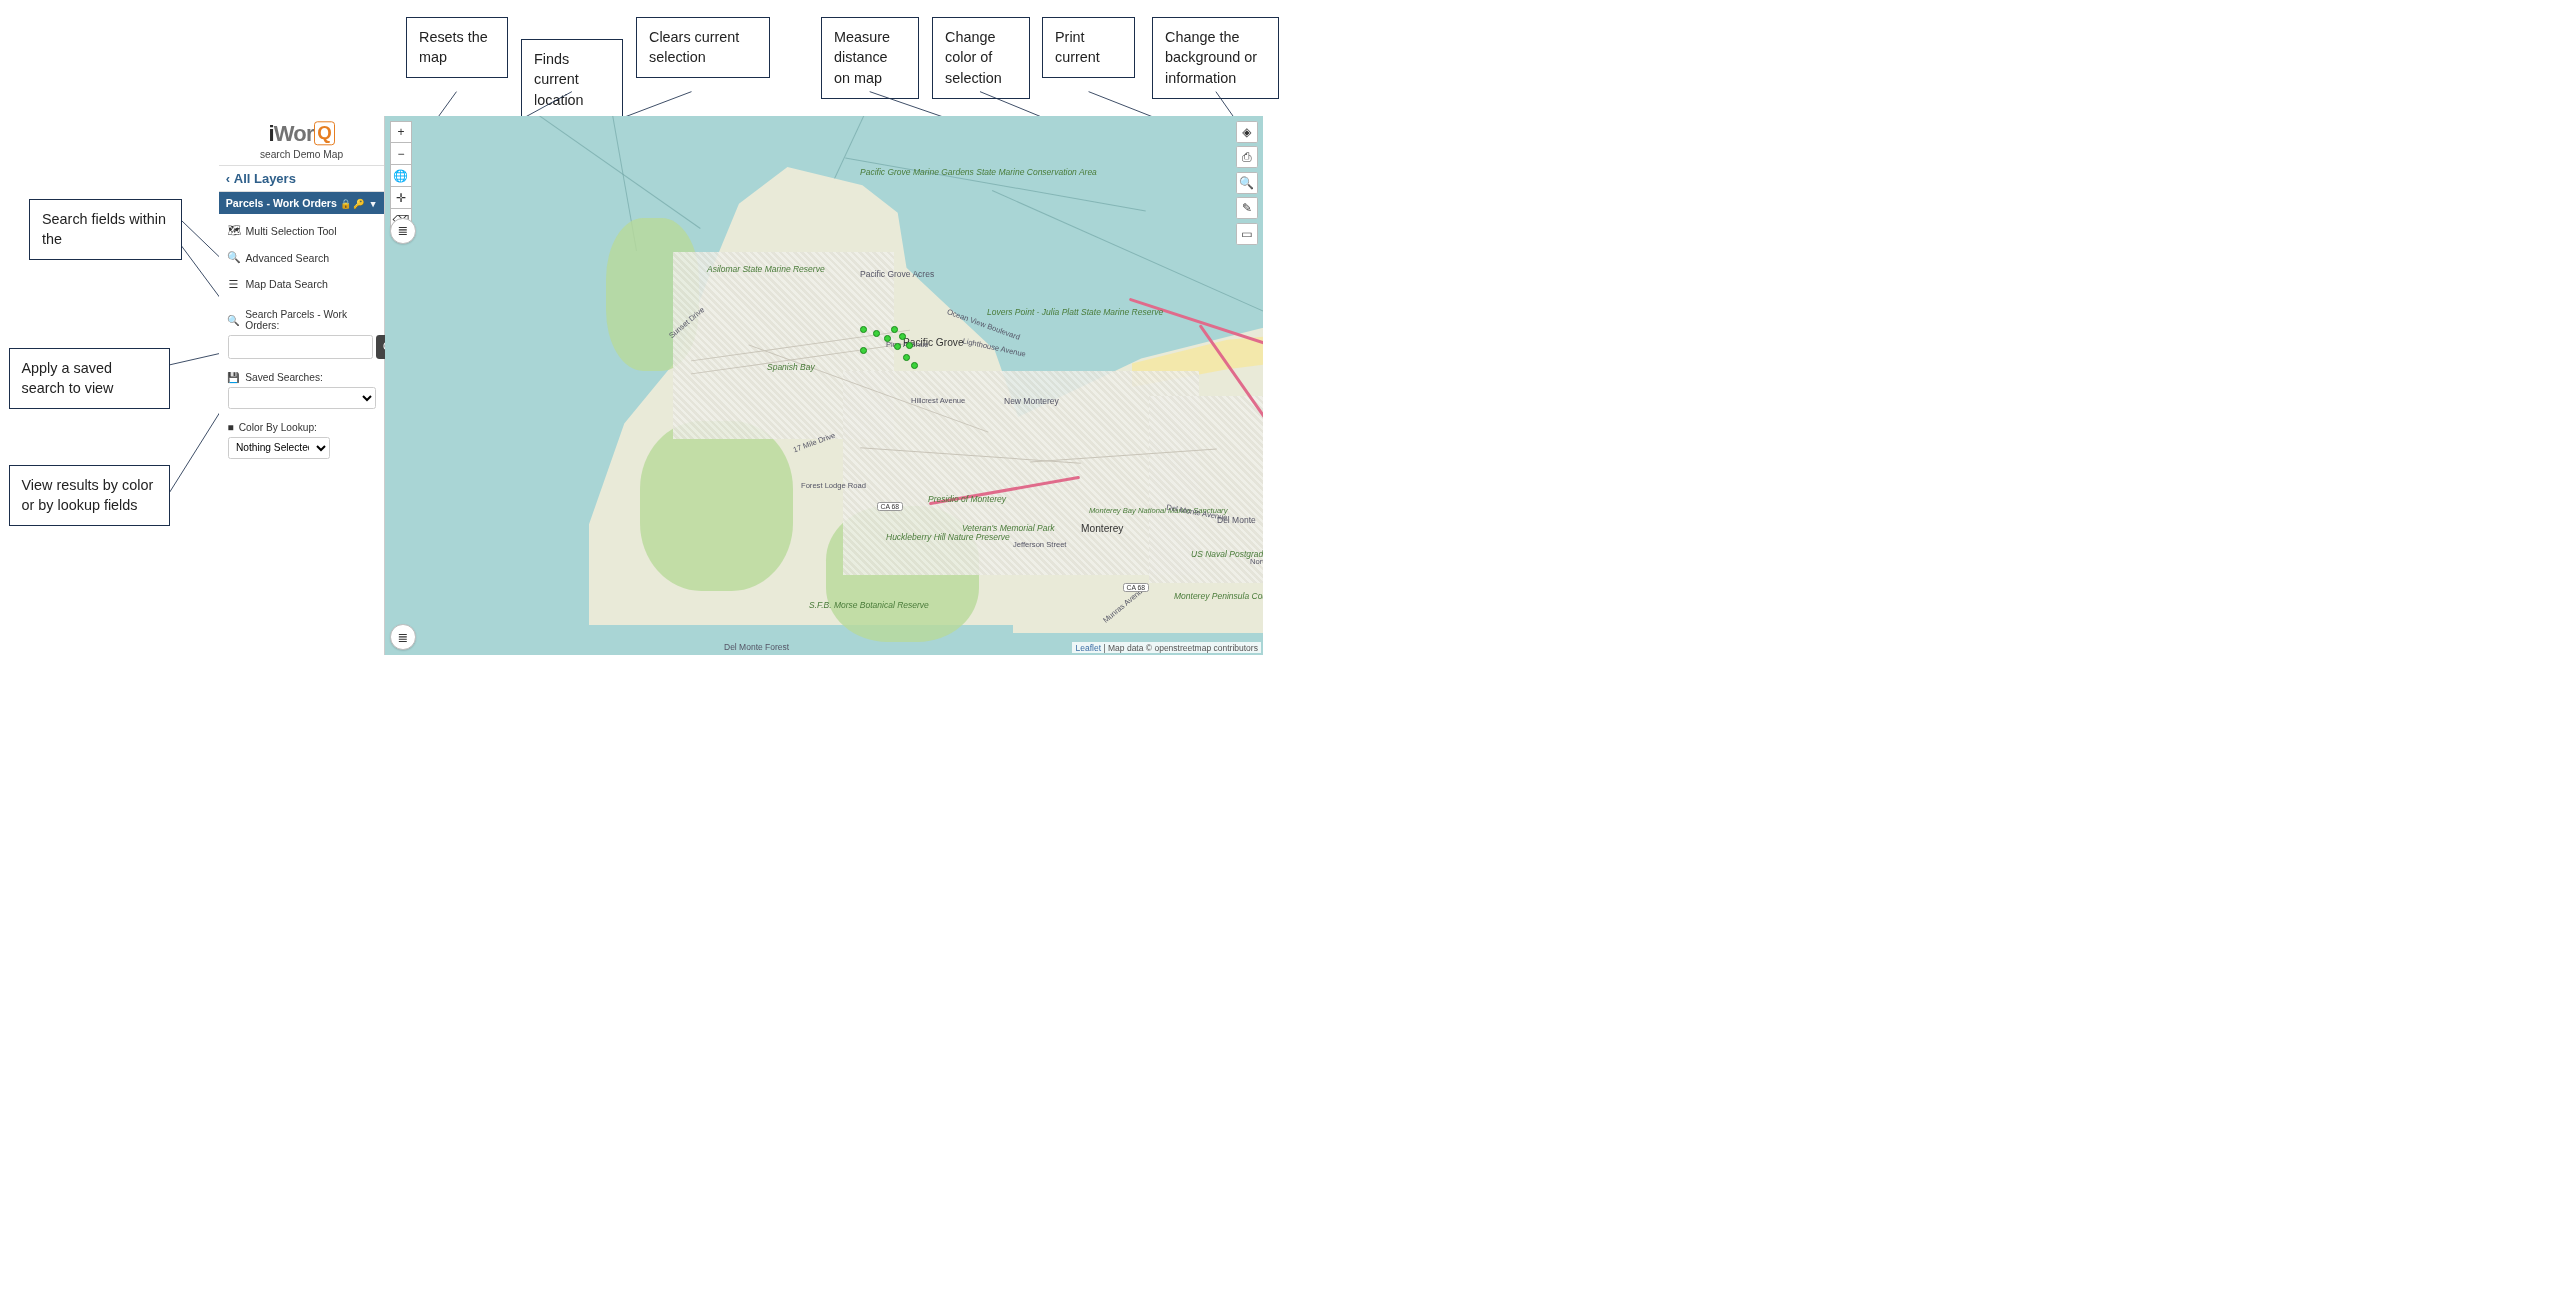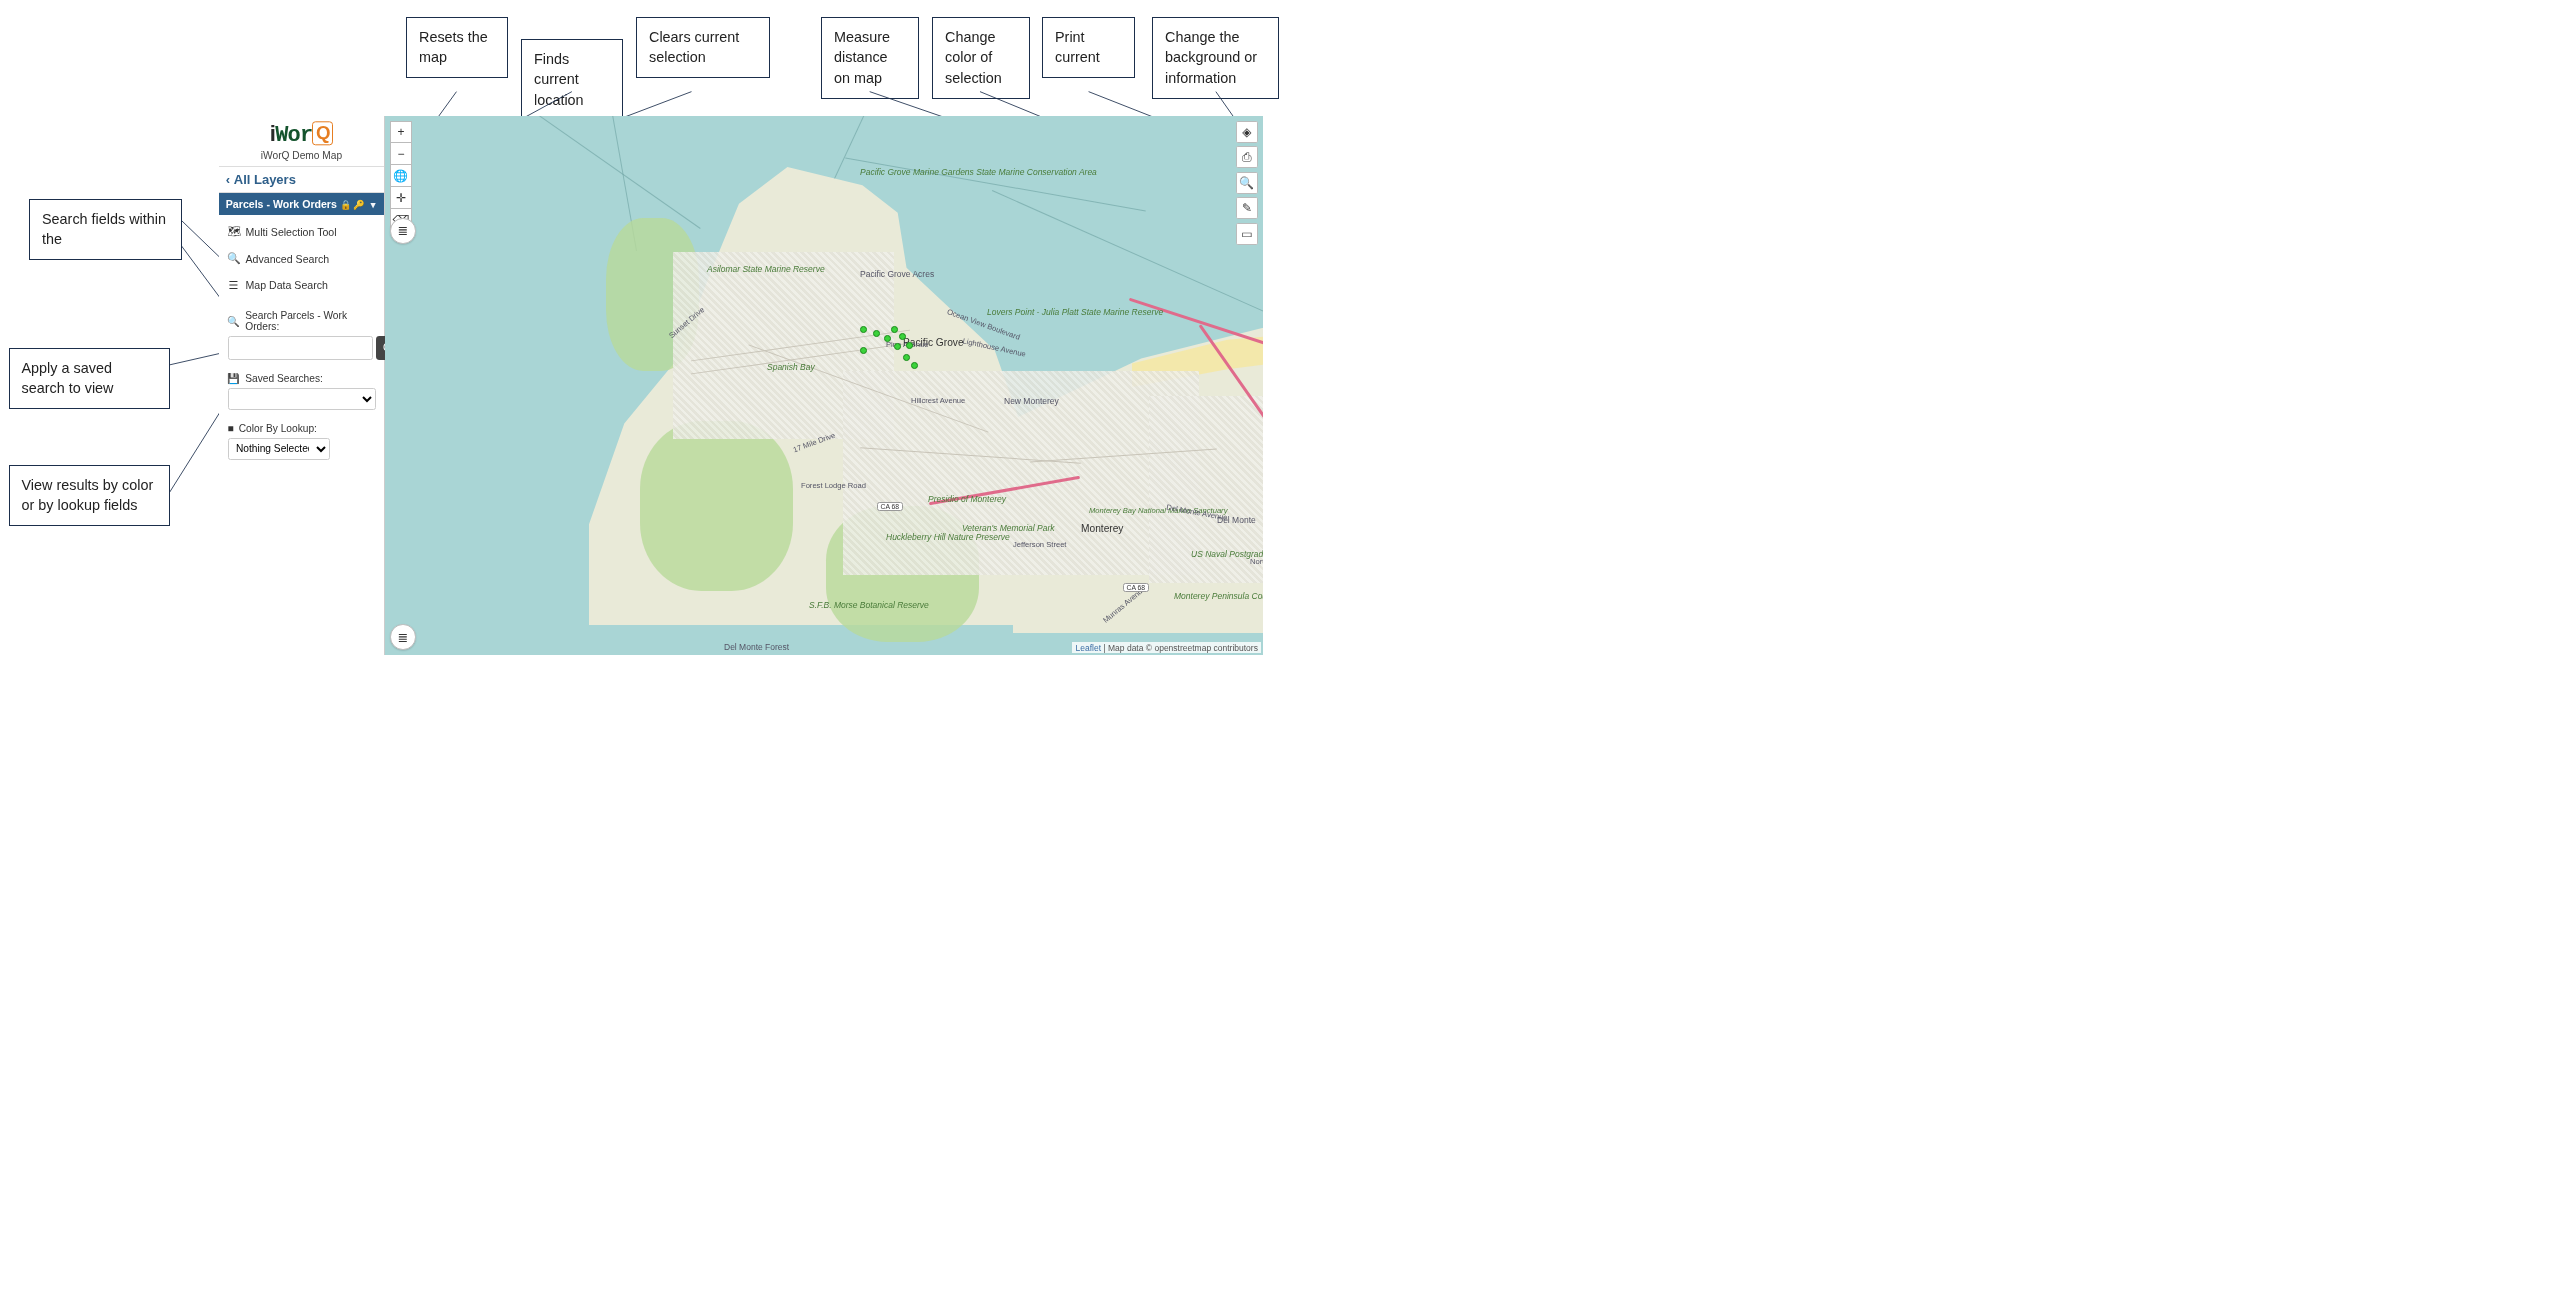--- a/index.html
+++ b/index.html
@@ -33,21 +33,21 @@
   .sidebar {
     position: absolute;
     left: 0; top: 0; width: 166px; height: 100%;
     background: #fff;
     border-right: 0.8px solid #ccc;
     display: flex; flex-direction: column;
   }
   .logo-wrap { text-align: center; padding: 5.1px 0 1.7px; }
   .logo { font-weight: 700; font-size: 22px; letter-spacing: -0.8px; }
   .logo .i { color: #2a2a2a; }
-  .logo .wor { color: #14532d; font-family: Liberation Mono, monospace; }
+  .logo .wor { color: #737373; }
   .logo .q { color: #e67e22; border: 1.7px solid #e67e22; border-radius: 3.4px; padding: 0 2.5px; font-size: 18.7px; display: inline-block; transform: translateY(-1.7px); }
   .subtitle { text-align: center; font-size: 10.2px; color: #444; padding-bottom: 5.1px; }
   .all-layers {
     border-top: 0.8px solid #ddd; border-bottom: 0.8px solid #ddd;
     padding: 5.1px 6.8px; font-size: 13px; color: #2e5f8a; font-weight: 600;
     cursor: pointer;
   }
   .all-layers::before { content: "‹ "; font-weight: 700; }
   .active-layer {
     background: #2e5f8a; color: #fff; padding: 5.1px 6.8px;
@@ -216,21 +216,21 @@
   </svg>
 
   <div class="app">
 
     <div class="sidebar">
       <div class="logo-wrap">
         <span class="logo">
           <span class="i">i</span><span class="wor">Wor</span><span class="q">Q</span>
         </span>
       </div>
-      <div class="subtitle">iWorQ Demo Map</div>
+      <div class="subtitle">search Demo Map</div>
       <div class="all-layers">All Layers</div>
       <div class="active-layer">
         <span>Parcels - Work Orders</span>
         <span class="icons">🔒🔑 ▾</span>
       </div>
 
       <div class="tool-list">
         <div class="tool-item">
           <span class="ico">🗺</span>
           <span>Multi Selection Tool</span>

